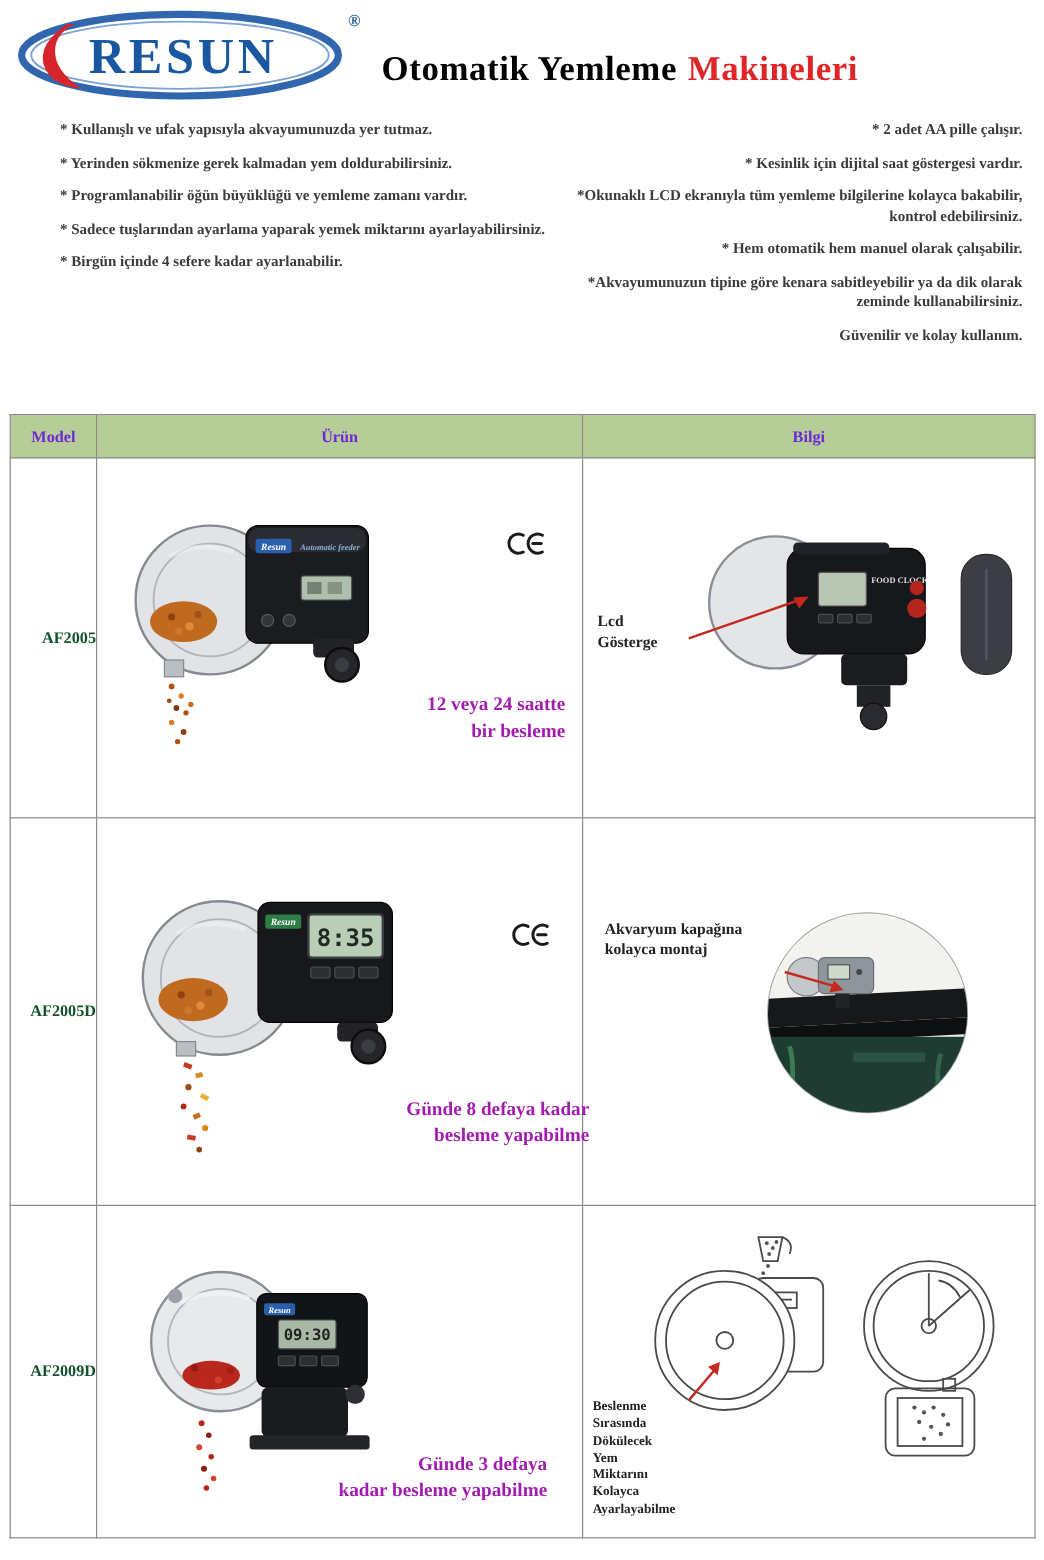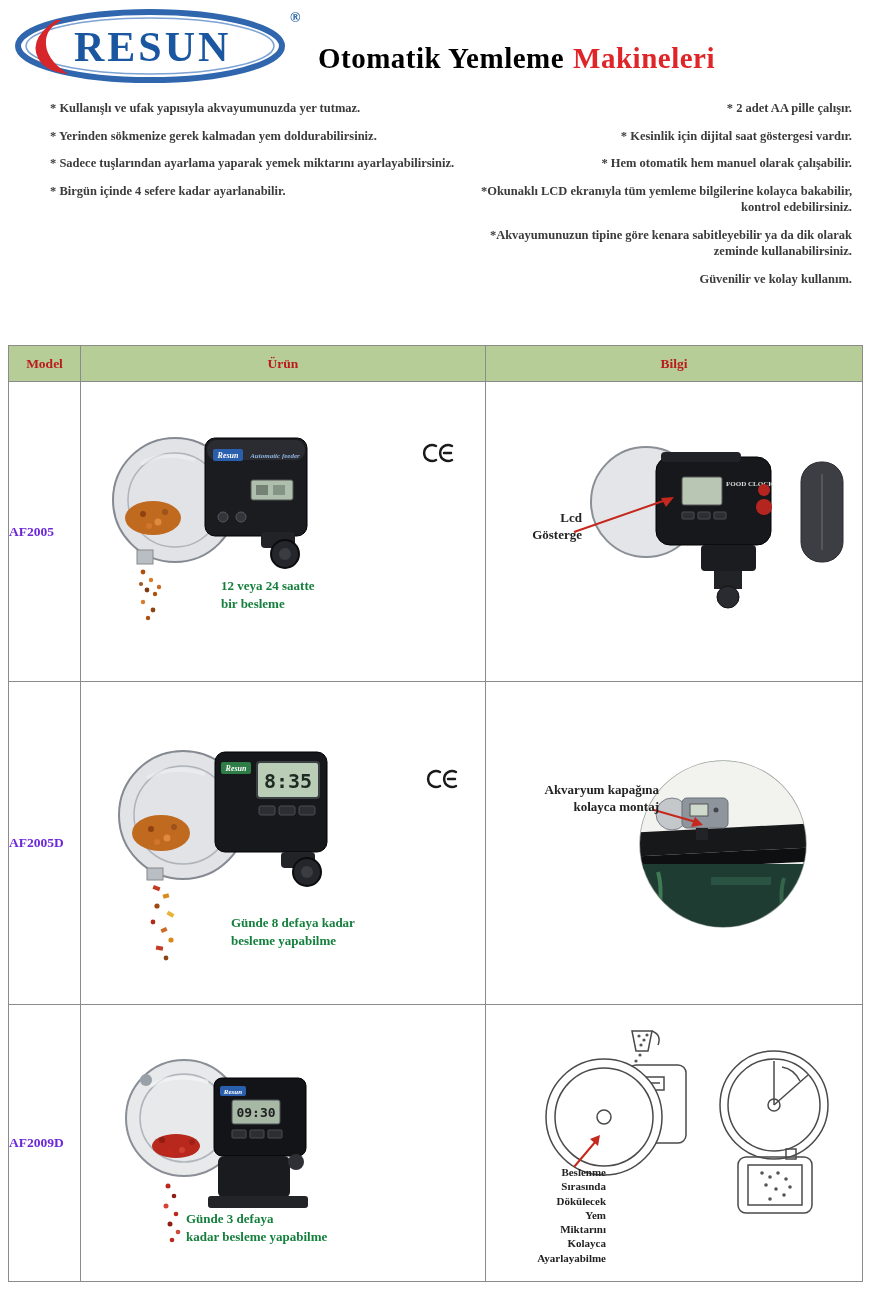--- a/index.html
+++ b/index.html
@@ -15,30 +15,30 @@
 
   
   .feats { position:absolute; top:100px; }
   .feats-left  { left:14px;  width:452px;margin-left:36px; }
   .feats-right { left:470px; width:382px;text-align:right; }
   .feats p { margin:0 0 11px 0; font-size:12.5px; line-height:1.32; color:#3b3b3b; }
 
   
   .spec { position:absolute; left:8px; top:345px; width:854px; border-collapse:collapse; table-layout:fixed; }
   .spec th, .spec td { border:1px solid #8b8b8b; padding:0; }
-  .spec th { height:36px; background:#b7cd97; font-size:13.5px; color:#b91c1c; font-weight:700; }
-  td.model { text-align:left; font-size:13.5px; color:#6d28d9; vertical-align:middle; }
+  .spec th { height:36px; background:#b7cd97; font-size:13.5px; color:#6d28d9; font-weight:700; }
+  td.model { text-align:right; font-size:13.5px; color:#14532d; vertical-align:middle; }
   td.prod, td.info { position:relative; vertical-align:top; }
   tr.r1 td { height:300px; }
   tr.r2 td { height:323px; }
   tr.r3 td { height:277px; }
 
   .abs { position:absolute; }
-  .caption { position:absolute; font-size:13px; color:#15803d; text-align:left; white-space:pre-line; line-height:1.35; }
-  .info-label { position:absolute; font-size:13px; color:#222; text-align:right; white-space:pre-line; line-height:1.3; }
+  .caption { position:absolute; font-size:16px; color:#a21caf; text-align:right; white-space:pre-line; line-height:1.35; }
+  .info-label { position:absolute; font-size:13px; color:#222; text-align:left; white-space:pre-line; line-height:1.3; }
   svg { display:block; }
 </style>
 </head>
 <body>
 
 <div class="page">
 
   <div class="logo">
     <svg viewBox="0 0 300 80" width="300" height="80">
       <ellipse cx="138" cy="40" rx="132" ry="34" fill="#ffffff" stroke="#2f66ad" stroke-width="6"></ellipse>
@@ -49,28 +49,29 @@
     </svg>
   </div>
 
   <div class="title">
     <span class="t-blue">Otomatik Yemleme</span><span class="t-red">Makineleri</span>
   </div>
 
   <div class="feats feats-left abs">
     <p>* Kullanışlı ve ufak yapısıyla akvayumunuzda yer tutmaz.</p>
     <p>* Yerinden sökmenize gerek kalmadan yem doldurabilirsiniz.</p>
+    <p>* Programlanabilir öğün büyüklüğü ve yemleme zamanı vardır.</p>
     <p>* Sadece tuşlarından ayarlama yaparak yemek miktarını ayarlayabilirsiniz.</p>
     <p>* Birgün içinde 4 sefere kadar ayarlanabilir.</p>
   </div>
   <div class="feats feats-right abs">
     <p>* 2 adet AA pille çalışır.</p>
     <p>* Kesinlik için dijital saat göstergesi vardır.</p>
+    <p>*Okunaklı LCD ekranıyla tüm yemleme bilgilerine kolayca bakabilir, kontrol edebilirsiniz.</p>
     <p>* Hem otomatik hem manuel olarak çalışabilir.</p>
-    <p>*Okunaklı LCD ekranıyla tüm yemleme bilgilerine kolayca bakabilir, kontrol edebilirsiniz.</p>
     <p>*Akvayumunuzun tipine göre kenara sabitleyebilir ya da dik olarak zeminde kullanabilirsiniz.</p>
     <p>Güvenilir ve kolay kullanım.</p>
   </div>
 
   <table class="spec">
     <colgroup>
         <col style="width:72px">
         <col style="width:405px">
         <col style="width:377px">
       </colgroup>
@@ -230,21 +231,21 @@
               <rect x="225" y="195" width="60" height="8" fill="#2f5c4a" opacity="0.7"></rect>
               <circle cx="186" cy="132" r="16" fill="#b9bdc2" fill-opacity="0.8" stroke="#7b8088"></circle>
               <rect x="196" y="116" width="46" height="30" rx="5" fill="#8f959c" stroke="#6b7076"></rect>
               <rect x="204" y="122" width="18" height="12" fill="#cfd9cc" stroke="#555"></rect>
               <circle cx="230" cy="128" r="2.5" fill="#44464b"></circle>
               <rect x="210" y="146" width="12" height="12" fill="#222327"></rect>
             </g>
             <line x1="168" y1="128" x2="210" y2="140" stroke="#c5281c" stroke-width="2"></line>
             <polygon points="217,143 205,145 209,135" fill="#c5281c"></polygon>
           </svg>
-          <div class="info-label" style="left:18px;top:100px;width:155px">Akvaryum kapağına
+          <div class="info-label" style="left:18px;top:84px;width:155px">Akvaryum kapağına
 kolayca montaj</div>
         </td>
       </tr>
 
       <tr class="r3">
         <td class="model">AF2009D</td>
 
         <td class="prod">
           <div class="abs" style="left:35px;top:45px">
             <svg viewBox="0 0 205 195" width="205" height="195">

